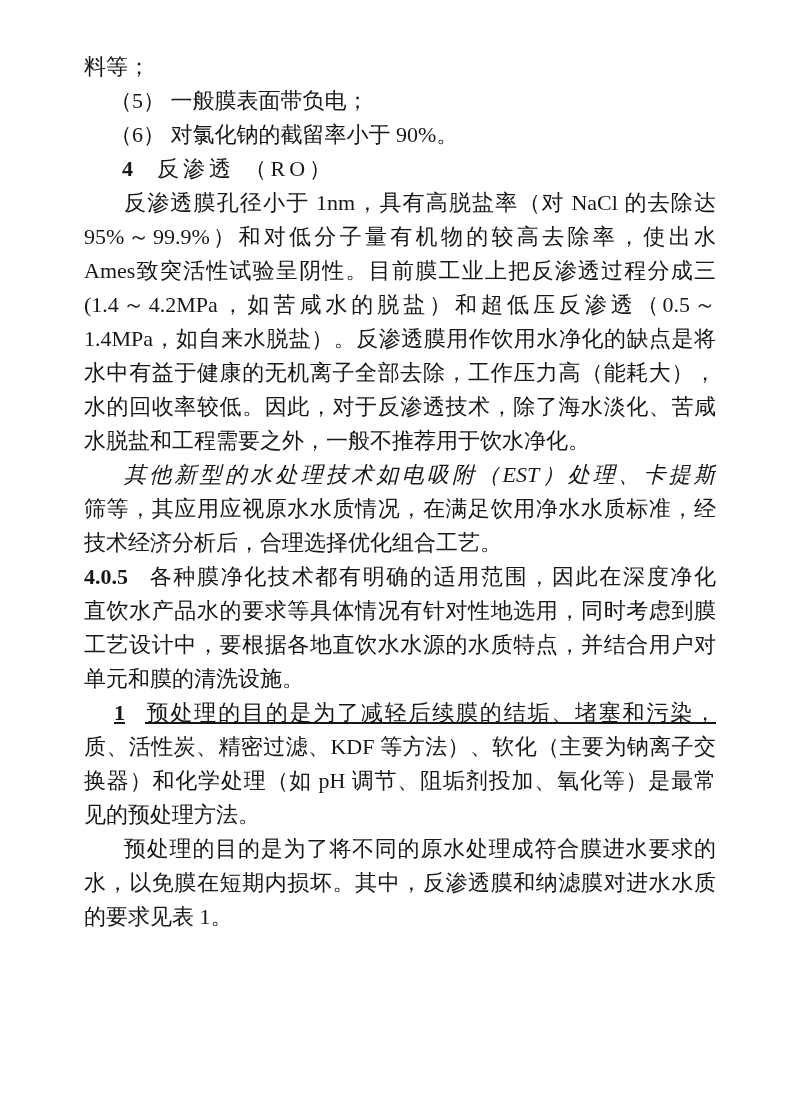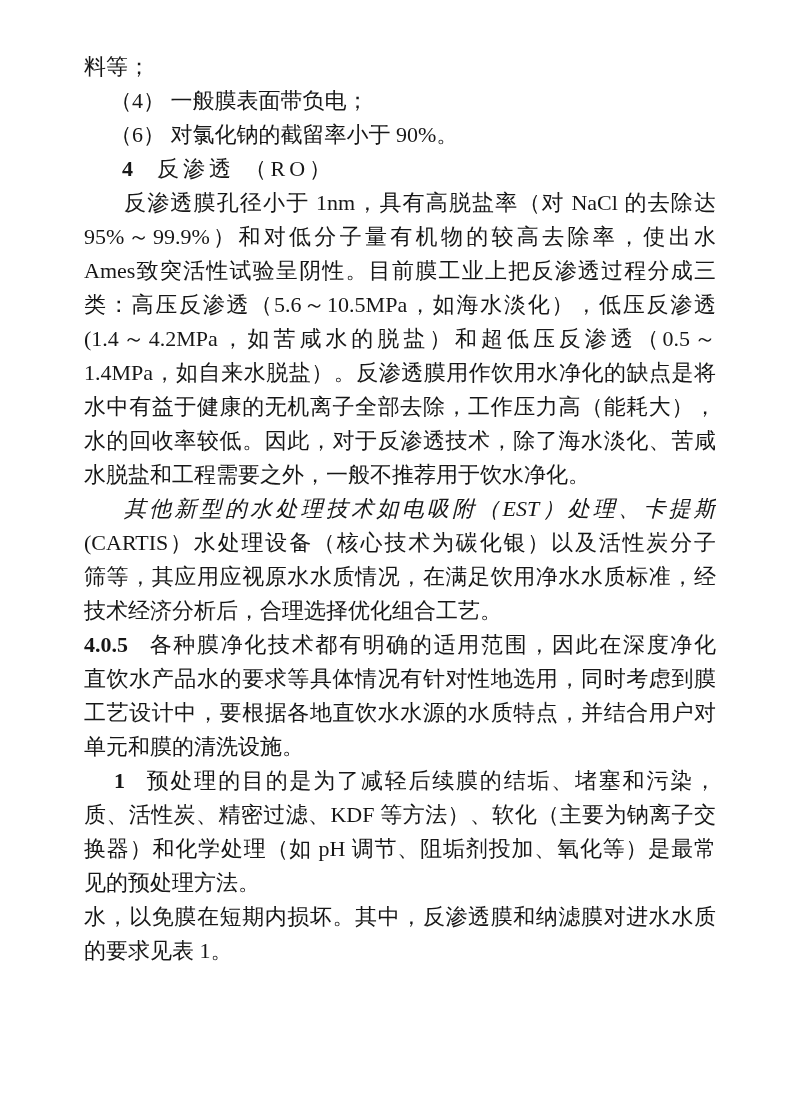--- a/index.html
+++ b/index.html
@@ -31,40 +31,39 @@
     margin-right:20px;
   }
   .line.hd{letter-spacing:4px;}
 </style>
 </head>
 <body>
 
 <div class="page">
   <div class="text-block">
       <div class="line"><span>料等；</span></div>
-      <div class="line" style="text-indent: 26px;"><span>（4） 一般膜表面带负电；</span></div>
+      <div class="line" style="text-indent: 26px;"><span>（5） 一般膜表面带负电；</span></div>
       <div class="line" style="text-indent: 26px;"><span>（6） 对氯化钠的截留率小于 90%。</span></div>
       <div class="line hd" style="text-indent: 38px;"><span class="num">4</span><span>反渗透 （RO）</span></div>
       <div class="line fill" style="text-indent: 40px; font-family: Liberation Serif, serif;"><span>反渗透膜孔径小于 1nm，具有高脱盐率（对 NaCl 的去除达</span></div>
       <div class="line fill"><span>95%～99.9%）和对低分子量有机物的较高去除率，使出水</span></div>
       <div class="line fill"><span>Ames致突活性试验呈阴性。目前膜工业上把反渗透过程分成三</span></div>
-      <div class="line fill"><span>类：高压反渗透（5.6～10.5MPa，如海水淡化），低压反渗透</span></div>
       <div class="line fill"><span>(1.4～4.2MPa，如苦咸水的脱盐）和超低压反渗透（0.5～</span></div>
       <div class="line fill"><span>1.4MPa，如自来水脱盐）。反渗透膜用作饮用水净化的缺点是将</span></div>
       <div class="line fill"><span>水中有益于健康的无机离子全部去除，工作压力高（能耗大），</span></div>
       <div class="line fill"><span>水的回收率较低。因此，对于反渗透技术，除了海水淡化、苦咸</span></div>
       <div class="line"><span>水脱盐和工程需要之外，一般不推荐用于饮水净化。</span></div>
       <div class="line fill" style="text-indent: 40px; font-style: italic;"><span>其他新型的水处理技术如电吸附（EST）处理、卡提斯</span></div>
-      <div class="line fill"><span>(CARTIS）水处理设备（核心技术为碳化银）以及活性炭分子</span></div>
       <div class="line fill"><span>筛等，其应用应视原水水质情况，在满足饮用净水水质标准，经</span></div>
       <div class="line"><span>技术经济分析后，合理选择优化组合工艺。</span></div>
       <div class="line fill"><span class="num">4.0.5</span><span>各种膜净化技术都有明确的适用范围，因此在深度净化</span></div>
       <div class="line fill"><span>直饮水产品水的要求等具体情况有针对性地选用，同时考虑到膜</span></div>
       <div class="line fill"><span>工艺设计中，要根据各地直饮水水源的水质特点，并结合用户对</span></div>
       <div class="line"><span>单元和膜的清洗设施。</span></div>
-      <div class="line fill" style="text-indent: 30px;"><span class="num">1</span><span>预处理的目的是为了减轻后续膜的结垢、堵塞和污染，</span></div>
+      <div class="line fill" style="text-indent: 30px; text-decoration: underline;"><span class="num">1</span><span>预处理的目的是为了减轻后续膜的结垢、堵塞和污染，</span></div>
       <div class="line fill"><span>质、活性炭、精密过滤、KDF 等方法）、软化（主要为钠离子交</span></div>
       <div class="line fill"><span>换器）和化学处理（如 pH 调节、阻垢剂投加、氧化等）是最常</span></div>
       <div class="line"><span>见的预处理方法。</span></div>
+      <div class="line fill" style="text-indent: 40px;"><span>预处理的目的是为了将不同的原水处理成符合膜进水要求的</span></div>
       <div class="line fill"><span>水，以免膜在短期内损坏。其中，反渗透膜和纳滤膜对进水水质</span></div>
       <div class="line"><span>的要求见表 1。</span></div>
     </div>
 </div>
 
 </body></html>

